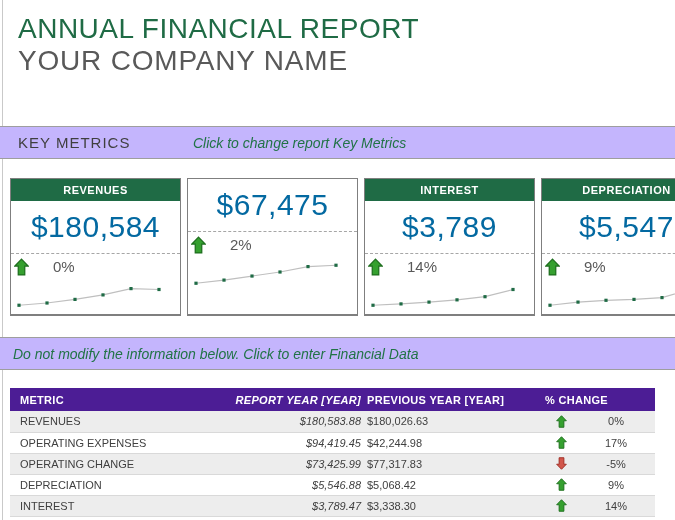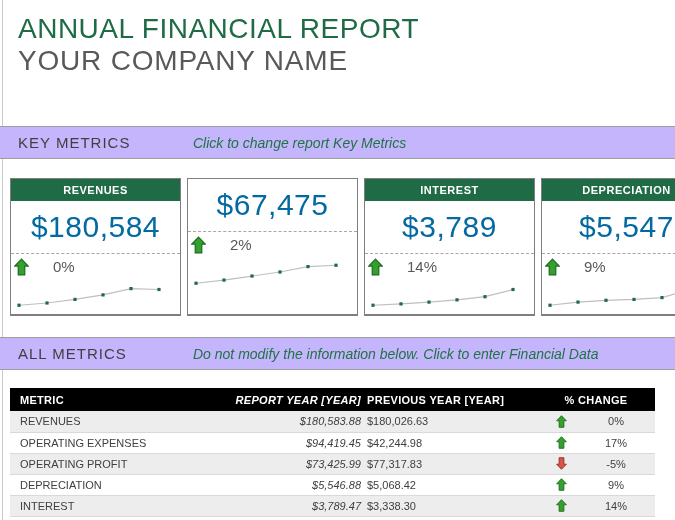--- a/index.html
+++ b/index.html
@@ -67,32 +67,32 @@
   .trend-arrow { display:flex; align-items:center; }
   .trend-pct { margin-left:24px; font-size:15px; color:#595959; }
   .card-spark { height:35px; overflow:hidden; }
   
   .metrics-table {
     position:absolute; top:388px; left:10px; width:645px;
     border-collapse:collapse; font-size:11px; color:#404040;
     table-layout:fixed;
   }
   .metrics-table thead th {
-    background:#000000; color:#ffffff; height:23px;
+    background:#4c1d95; color:#ffffff; height:23px;
     font-size:11px; font-weight:700; letter-spacing:0.3px;
   }
   .metrics-table tbody tr { height:21px; border-bottom:1px solid #d9d9d9; }
   .metrics-table tbody tr:nth-child(odd)  { background:#ededed; }
   .metrics-table tbody tr:nth-child(even) { background:#ffffff; }
   th.col-metric, td.col-metric { text-align:left; padding-left:10px; }
   th.col-report, td.col-report { text-align:right; padding-right:6px;font-style:italic; }
   th.col-previous, td.col-previous { text-align:left; padding-right:6px; }
   td.col-arrow { text-align:center; vertical-align:middle; }
   td.col-arrow svg { vertical-align:middle; }
-  th.col-change-span { text-align:center; padding-right:8px; }
+  th.col-change-span { text-align:left; padding-right:8px; }
   td.col-change { text-align:center; }
 </style>
 </head>
 <body>
 
 <div class="page-edge"></div>
 
 <header class="report-header">
   <div class="report-title">ANNUAL FINANCIAL REPORT</div>
   <div class="company-name">YOUR COMPANY NAME</div>
@@ -183,21 +183,20 @@
           <rect x="34.4" y="21.5" width="3.2" height="3.2" fill="#1F6B45"></rect>
           <rect x="62.4" y="19.699999999999996" width="3.2" height="3.2" fill="#1F6B45"></rect>
           <rect x="90.4" y="18.799999999999997" width="3.2" height="3.2" fill="#1F6B45"></rect>
           <rect x="118.4" y="17" width="3.2" height="3.2" fill="#1F6B45"></rect>
           <rect x="146.4" y="8.9" width="3.2" height="3.2" fill="#1F6B45"></rect>
         </svg></div>
     </div>
   </div>
 
 <section class="band band-all">
-  <span class="band-heading">ALL METRICS</span>
   <span class="band-note">Do not modify the information below. Click to enter Financial Data</span>
 </section>
 
 <table class="metrics-table">
   <colgroup>
     <col style="width:192px">
       <col style="width:165px">
       <col style="width:178px">
       <col style="width:32px">
       <col style="width:78px">
@@ -223,21 +222,21 @@
       <tr>
         <td class="col-metric">OPERATING EXPENSES</td>
         <td class="col-report">$94,419.45</td>
         <td class="col-previous">$42,244.98</td>
         <td class="col-arrow"><svg width="11" height="13" viewBox="0 0 12 14">
             <path d="M6 0.7 L11.3 6.2 H8.6 V13.3 H3.4 V6.2 H0.7 Z" fill="#35A02F" stroke="#1D6E1D" stroke-width="1" stroke-linejoin="miter"></path>
           </svg></td>
         <td class="col-change">17%</td>
       </tr>
       <tr>
-        <td class="col-metric">OPERATING PROFIT</td>
+        <td class="col-metric">OPERATING CHANGE</td>
         <td class="col-report">$73,425.99</td>
         <td class="col-previous">$77,317.83</td>
         <td class="col-arrow"><svg width="11" height="13" viewBox="0 0 12 14">
             <path d="M6 13.3 L0.7 7.8 H3.4 V0.7 H8.6 V7.8 H11.3 Z" fill="#D2574C" stroke="#9E2B22" stroke-width="1" stroke-linejoin="miter"></path>
           </svg></td>
         <td class="col-change">-5%</td>
       </tr>
       <tr>
         <td class="col-metric">DEPRECIATION</td>
         <td class="col-report">$5,546.88</td>

